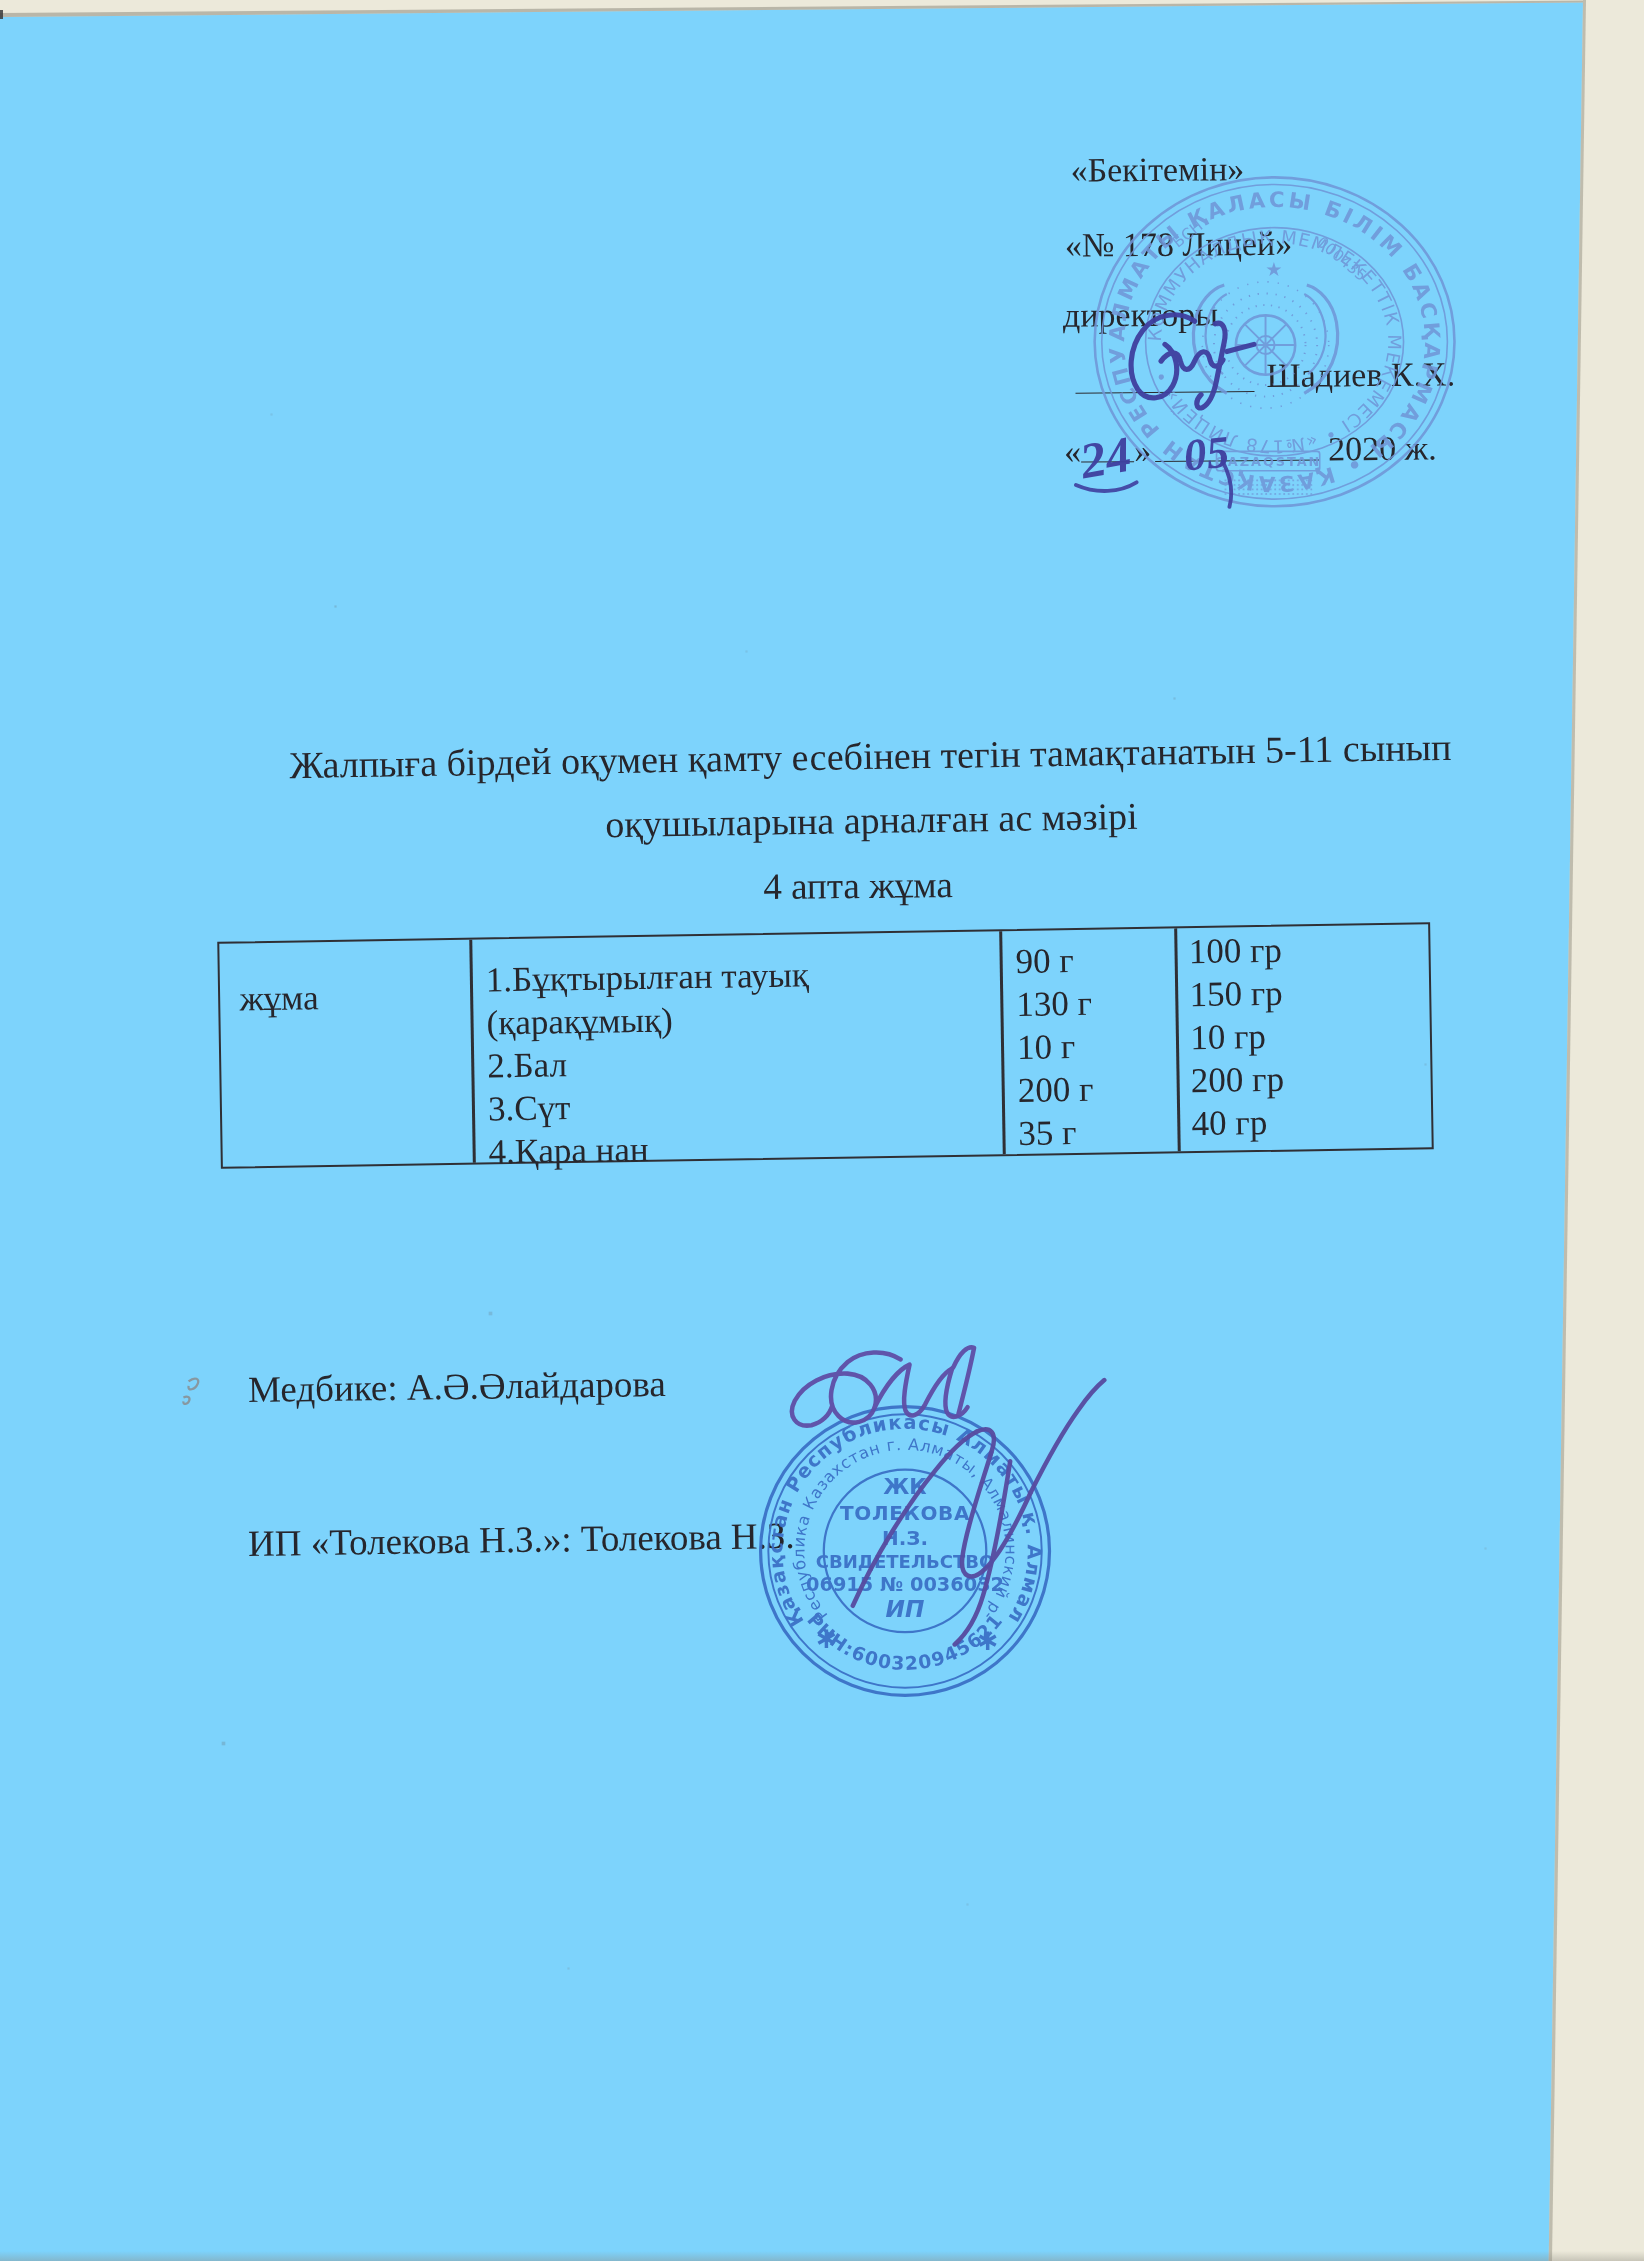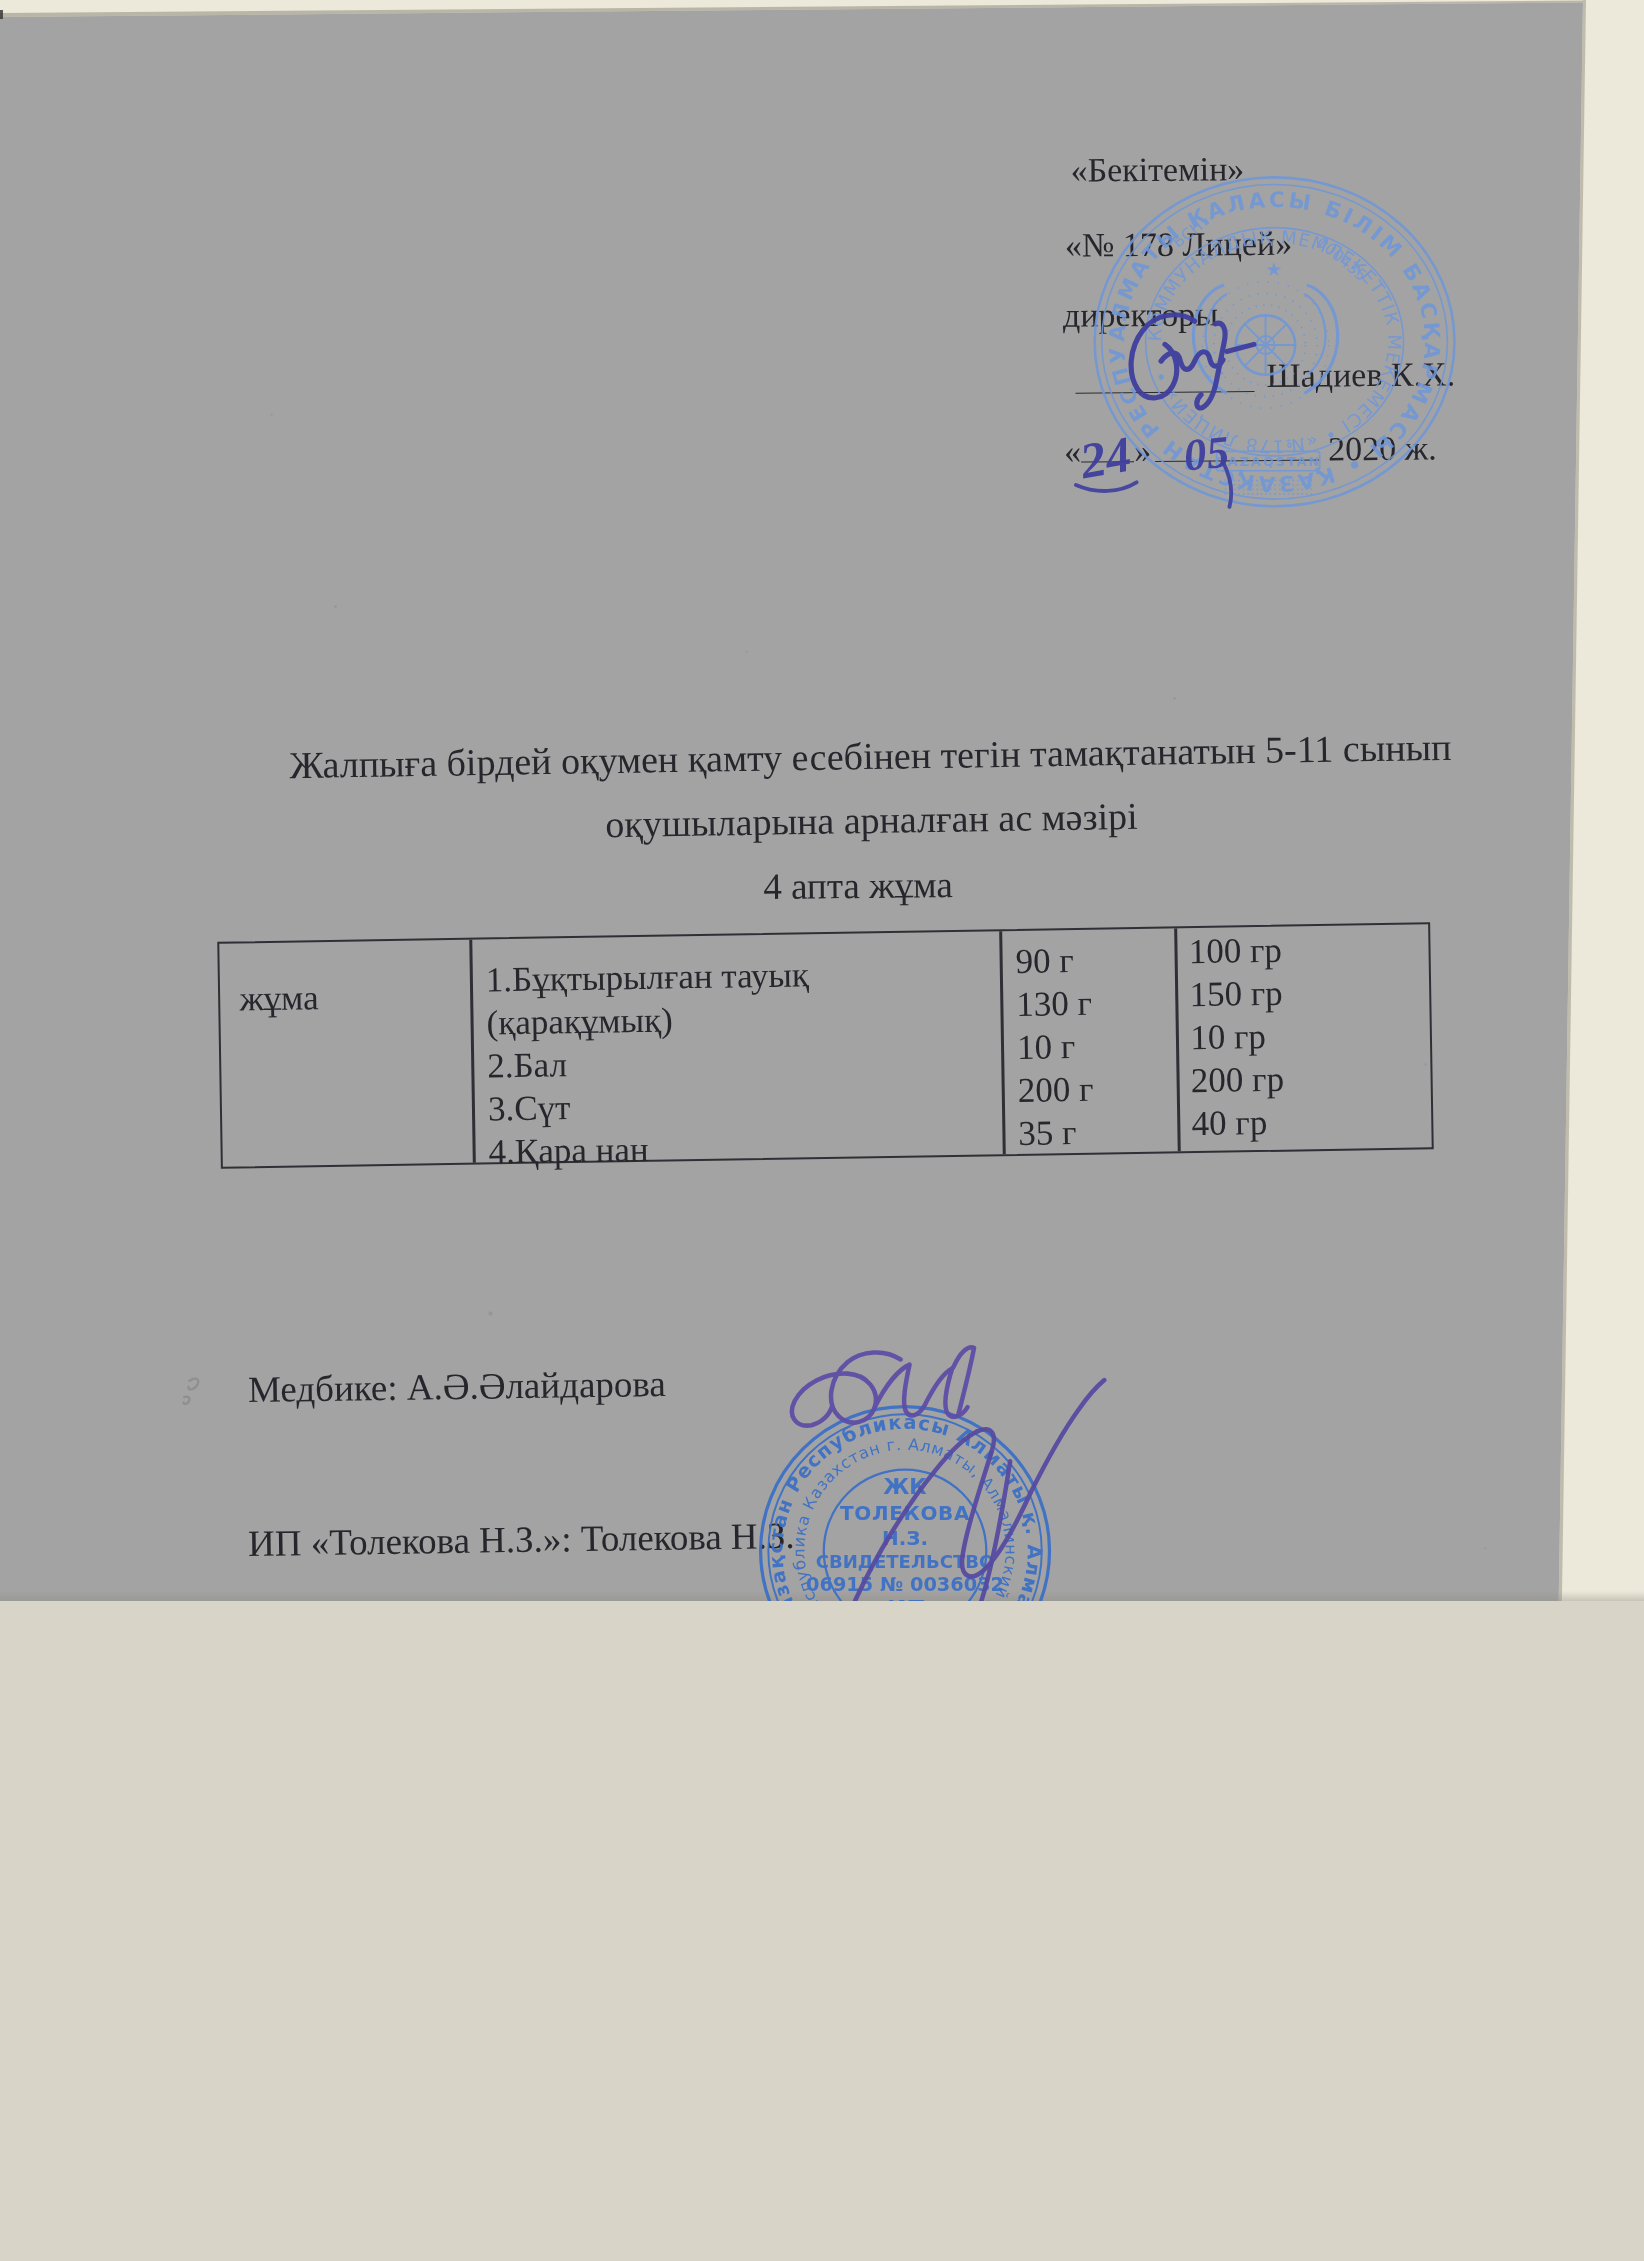--- a/index.html
+++ b/index.html
@@ -1,18 +1,18 @@
 <!DOCTYPE html>
 <html style="font-size:10.3px"><head>
 <meta charset="utf-8">
 <style>
   html,body{margin:0;padding:0;background:#d8d5c8;}
   .page{
-    position:relative; width:1645px; height:1601px;
-    background:#a3a3a3; overflow:hidden;
+    position:relative; width:1645px; height:2261px;
+    background:#7dd3fc; overflow:hidden;
     font-family:"Liberation Serif","DejaVu Serif",serif;
     color:#26262c;
   }
   
   .scan-top{position:absolute;left:0;top:0;width:1645px;height:19.3px;background:#ece9da;
     clip-path:polygon(0 0,1645px 0,1645px 1.9px,0 17px);}
   .scan-top-line{position:absolute;left:0;top:0;width:1645px;height:19.3px;background:#8f8d80;opacity:.55;
     clip-path:polygon(0 13px,1645px 0,1645px 1.9px,0 17px);}
   .scan-right{position:absolute;left:1541px;top:0;width:103px;height:2261px;background:#ece9da;
     clip-path:polygon(42px 0,103px 0,103px 2261px,7.7px 2261px);}

